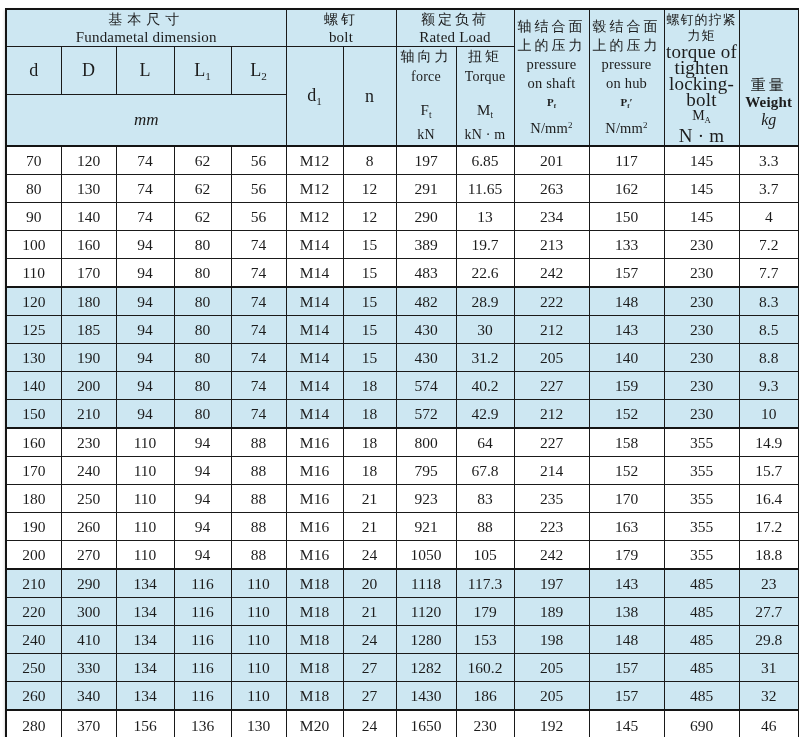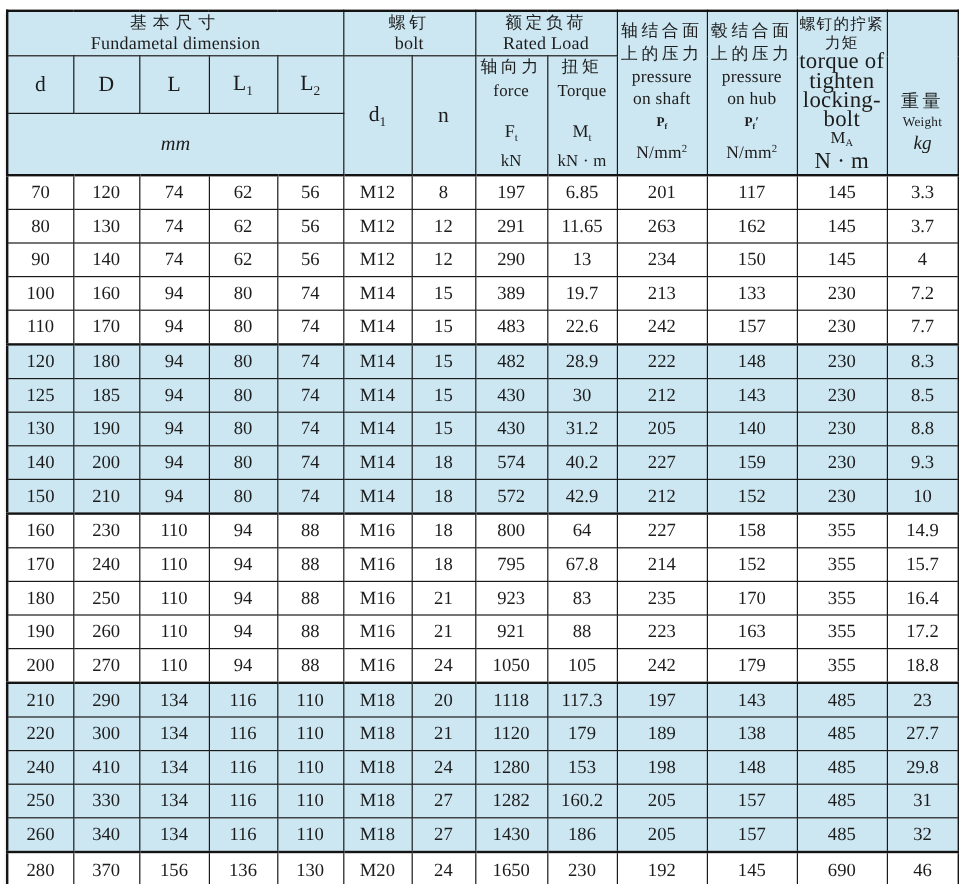--- a/index.html
+++ b/index.html
@@ -62,21 +62,21 @@
     vertical-align: middle;
   }
   .weighthead .inner {
     display: flex;
     flex-direction: column;
     justify-content: flex-end;
     height: 100px;
     padding: 8px 0 6px 0;
   }
   .weighthead .zh { font-size: 15px; }
-  .weighthead .en { font-size: 11px; }
+  .weighthead .en { font-size: 15px; font-weight: bold; }
   .weighthead .unit { font-size: 16px; font-style: italic; }
 
   tbody td {
     height: 27px;
     font-size: 15.5px;
   }
   tbody tr.g4 td { height: 30px; }
 </style>
 </head>
 <body>

